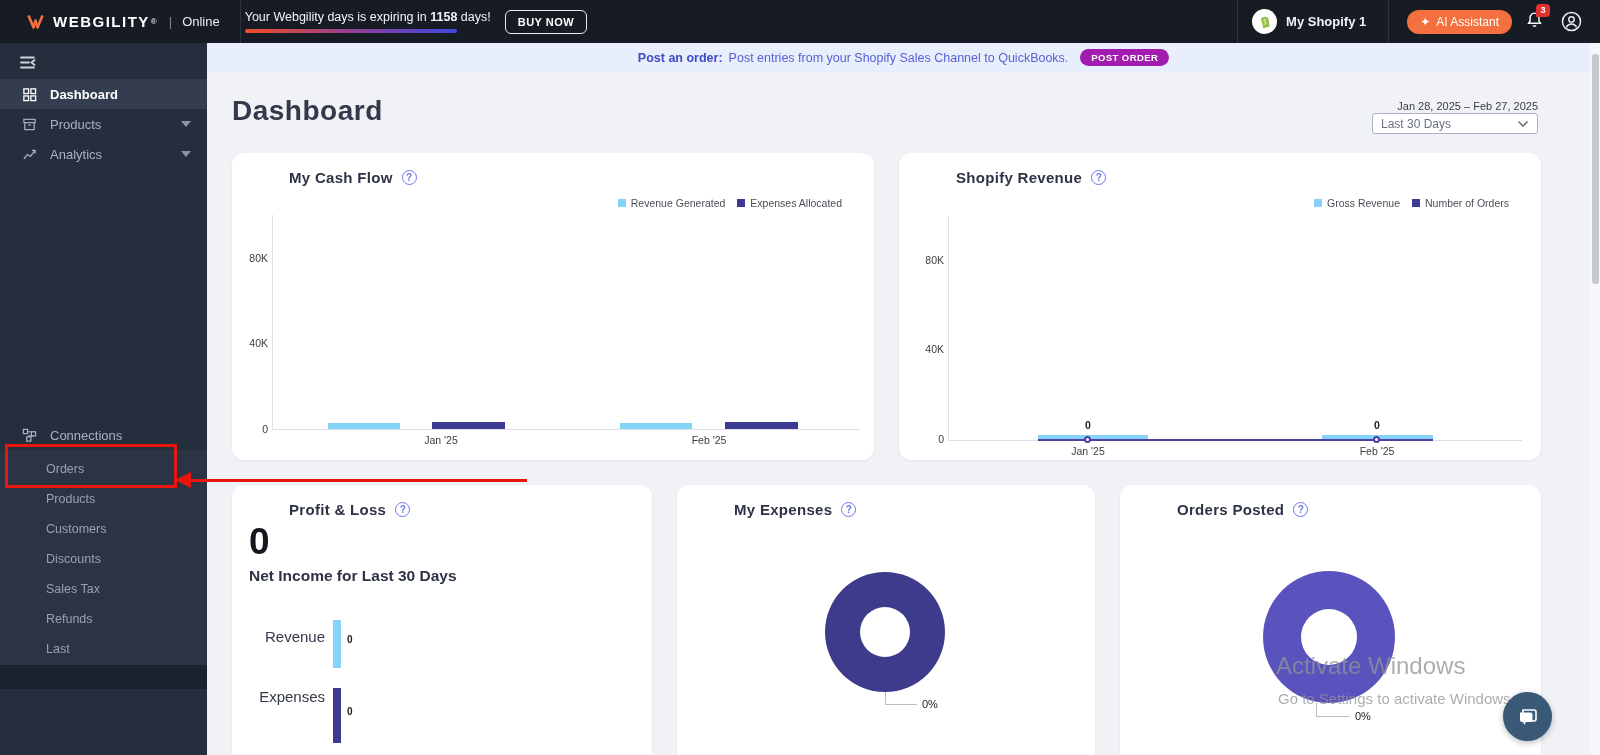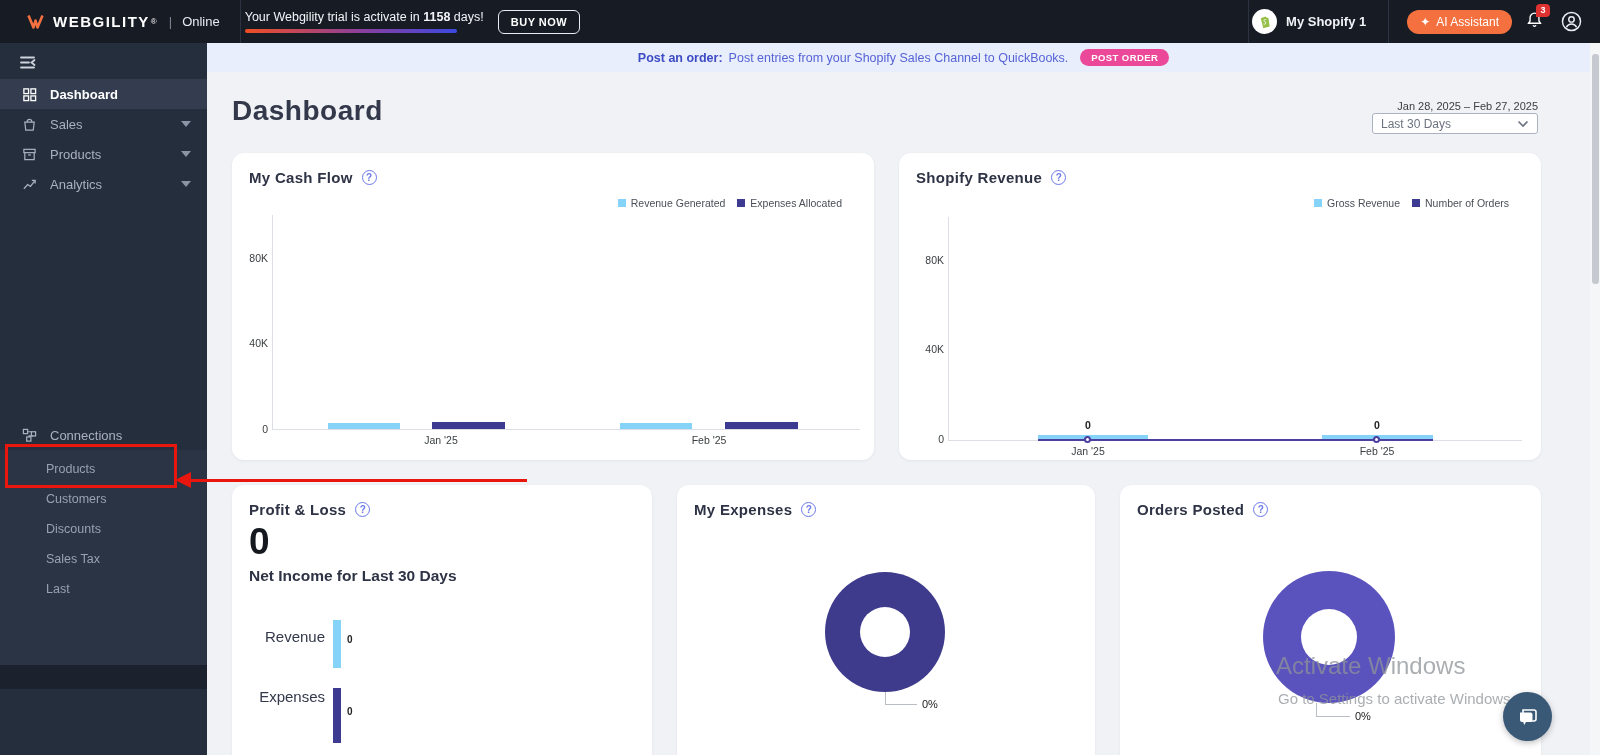--- a/index.html
+++ b/index.html
@@ -15,21 +15,21 @@
   .brand-sep { color:#7d8594; margin:0 10px 0 12px; font-size:13px; }
   .brand-mode { color:#e8ebf0; font-size:13px; }
   .trial-block { margin-left:4px; display:flex; flex-direction:column; }
   .trial-text { color:#f2f4f8; font-size:12.5px; white-space:nowrap; }
   .trial-text b { font-weight:bold; }
   .trial-bar { margin-top:5px; height:4px; width:212px; border-radius:2px;
                background:linear-gradient(90deg,#f04e23 0%,#8a3f9e 55%,#3c49e0 100%); }
   .buy-now { margin-left:14px; background:transparent; color:#fff; border:1.5px solid #e9ecf1; border-radius:6px;
              padding:5px 12px; font-size:11px; font-weight:bold; letter-spacing:.5px; cursor:pointer; font-family:inherit; }
   .top-right { margin-left:auto; display:flex; align-items:center; height:100%; }
-  .store-chip { display:flex; align-items:center; gap:9px; height:100%; padding:0 22px 0 3px; border-left:1px solid #2b3240; border-right:1px solid #2b3240; cursor:pointer; }
+  .store-chip { display:flex; align-items:center; gap:9px; height:100%; padding:0 22px 0 14px; border-left:1px solid #2b3240; border-right:1px solid #2b3240; cursor:pointer; }
   .shopify-badge { width:25px; height:25px; background:#fff; border-radius:50%; display:flex; align-items:center; justify-content:center; }
   .store-name { color:#f0f2f6; font-size:13px; font-weight:bold; }
   .ai-btn { margin:0 14px 0 18px; background:#f4713f; border:none; color:#fff; border-radius:15px; height:24px; padding:0 13px;
             font-size:12px; display:flex; align-items:center; gap:6px; cursor:pointer; font-family:inherit; }
   .bell-wrap { position:relative; margin-right:18px; cursor:pointer; }
   .bell-badge { position:absolute; top:-7px; right:-7px; background:#e03131; color:#fff; font-size:9px; font-weight:bold;
                 min-width:14px; height:13px; border-radius:4px 4px 4px 0; display:flex; align-items:center; justify-content:center; padding:0 3px; }
   .avatar-btn { margin-right:18px; cursor:pointer; display:flex; }
 
   
@@ -45,37 +45,37 @@
   .submenu { background:#2b3444; padding-top:4px; height:215px; }
   .sub-item { height:30px; display:flex; align-items:center; padding-left:46px; color:#98a1b1; font-size:12.5px; cursor:pointer; }
   .nav-item.automation { height:34px; background:#1b222e; }
   .sidebar-filler { background:#1b222e; height:24px; }
 
   
   .main { position:absolute; left:207px; top:43px; width:1393px; height:712px; background:#f0f2f6; }
   .banner { position:absolute; left:0; top:0; width:100%; height:29px; background:#e9eefc; display:flex; align-items:center; justify-content:center; gap:6px; }
   .banner-bold { color:#3d4cc4; font-weight:bold; font-size:12.5px; }
   .banner-text { color:#5563d6; font-size:12.5px; }
-  .post-order-btn { margin-left:6px; background:#ec4899; color:#fff; border:none; border-radius:11px; height:17px; padding:0 11px;
+  .post-order-btn { margin-left:6px; background:#a21caf; color:#fff; border:none; border-radius:11px; height:17px; padding:0 11px;
                     font-size:9.5px; font-weight:bold; letter-spacing:.4px; cursor:pointer; font-family:inherit; }
   .page-title { position:absolute; left:25px; top:52px; font-size:28px; font-weight:600; color:#33384a; letter-spacing:.5px; }
   .date-range { position:absolute; right:62px; top:57px; font-size:11px; color:#3c4043; }
   .range-select { position:absolute; right:62px; top:70px; width:166px; height:21px; background:#fff; border:1px solid #aab3c0; border-radius:3px;
                   display:flex; align-items:center; padding:0 8px; cursor:pointer; }
   .range-select span { font-size:12px; color:#6b7380; flex:1; }
 
   .card { position:absolute; background:#fff; border-radius:12px; box-shadow:0 1px 3px rgba(40,50,80,.07); }
   .card-cashflow { left:25px; top:110px; width:642px; height:307px; }
   .card-shopifyrev { left:692px; top:110px; width:642px; height:307px; }
   .card-pl { left:25px; top:442px; width:420px; height:330px; }
   .card-expenses { left:470px; top:442px; width:418px; height:330px; }
   .card-orders { left:913px; top:442px; width:421px; height:330px; }
 
   .card-title { position:absolute; left:17px; top:16px; display:flex; align-items:center; gap:9px; }
-  .card-title .t { font-size:15px; font-weight:bold; color:#2e3345; letter-spacing:.3px; }
+  .card-title .t { font-size:15px; font-weight:bold; color:#2e3345; letter-spacing:.3px;margin-left:40px; }
   .help { width:15px; height:15px; border:1.4px solid #6b79e8; color:#6b79e8; border-radius:50%; font-size:10px; font-weight:bold;
           display:flex; align-items:center; justify-content:center; cursor:pointer; }
 
   .legend { position:absolute; right:25px; top:44px; display:flex; align-items:center; gap:5px; }
   .lsq { width:8px; height:8px; display:inline-block; }
   .lsq.blue { background:#85d3f8; }
   .lsq.indigo { background:#3d3a91; }
   .ltext { font-size:10.5px; color:#4a4f57; margin-right:7px; }
 
   .ytick { position:absolute; font-size:10.5px; color:#3c4043; width:30px; text-align:right; }
@@ -126,21 +126,21 @@
         <svg width="19" height="17" viewBox="0 0 19 17">
             <path d="M2.5 2.5l5 12 2-7 2 7 5-12" fill="none" stroke="#f4713f" stroke-width="2.6" stroke-linejoin="round"></path>
           </svg>
       </span>
       <span class="brand-name">WEBGILITY</span>
         <span class="brand-reg">®</span>
       <span class="brand-sep">|</span>
       <span class="brand-mode">Online</span>
     </div>
     <div class="trial-block">
-      <span class="trial-text"><span>Your Webgility trial is activate in </span><b>1158</b><span> days!</span></span>
+      <span class="trial-text"><span>Your Webgility days is expiring in </span><b>1158</b><span> days!</span></span>
       <span class="trial-bar"></span>
     </div>
     <button class="buy-now">BUY NOW</button>
 
     <div class="top-right">
       <div class="store-chip">
         <span class="shopify-badge">
           <svg width="15" height="15" viewBox="0 0 16 16">
               <path d="M4 4.5l5-1.8 1.2 1 2 .6 1.3 9-6.8 1.9z" fill="#95bf47"></path>
               <path d="M9.7 6.2c-1.4-.5-2.4.1-2.4.9 0 1.1 2.1 1 2.1 2.4 0 1.1-1.1 1.7-2.5 1.2" stroke="#fff" stroke-width=".9" fill="none"></path>
@@ -194,32 +194,20 @@
                 <rect x="9.5" y="9.5" width="5" height="5"></rect>
               </g>
             </svg>
         </span>
         <span class="nlabel">Dashboard</span>
       </div>
       <div class="nav-item">
         <span class="nicon">
           <svg width="15" height="15" viewBox="0 0 16 16">
               <g fill="none" stroke="#a9b1bf" stroke-width="1.3">
-                <path d="M3 5.5h10l-1 8.5H4z"></path>
-                <path d="M5.5 5.5V5a2.5 2.5 0 0 1 5 0v.5"></path>
-              </g>
-            </svg>
-        </span>
-        <span class="nlabel">Sales</span>
-        <span class="chev"></span>
-      </div>
-      <div class="nav-item">
-        <span class="nicon">
-          <svg width="15" height="15" viewBox="0 0 16 16">
-              <g fill="none" stroke="#a9b1bf" stroke-width="1.3">
                 <rect x="2" y="2.5" width="12" height="3.5"></rect>
                 <path d="M3 6v7.5h10V6"></path>
                 <line x1="6.5" y1="8.5" x2="9.5" y2="8.5"></line>
               </g>
             </svg>
         </span>
         <span class="nlabel">Products</span>
         <span class="chev"></span>
       </div>
       <div class="nav-item">
@@ -244,24 +232,26 @@
                 <rect x="1.5" y="1.5" width="4.5" height="4.5"></rect>
                 <rect x="10" y="4" width="4.5" height="4.5"></rect>
                 <rect x="5" y="9.5" width="4.5" height="4.5"></rect>
                 <path d="M6 4h4M7.5 9.5V8.5h4.5"></path>
               </g>
             </svg>
         </span>
         <span class="nlabel">Connections</span>
       </div>
       <div class="submenu">
+        <div class="sub-item">Orders</div>
         <div class="sub-item">Products</div>
         <div class="sub-item">Customers</div>
         <div class="sub-item">Discounts</div>
         <div class="sub-item">Sales Tax</div>
+        <div class="sub-item">Refunds</div>
         <div class="sub-item">Last</div>
       </div>
       <div class="sidebar-filler"></div>
     </nav>
   </aside>
 
   <div class="main">
     <div class="banner">
       <span class="banner-bold">Post an order:</span>
       <span class="banner-text">Post entries from your Shopify Sales Channel to QuickBooks.</span>

